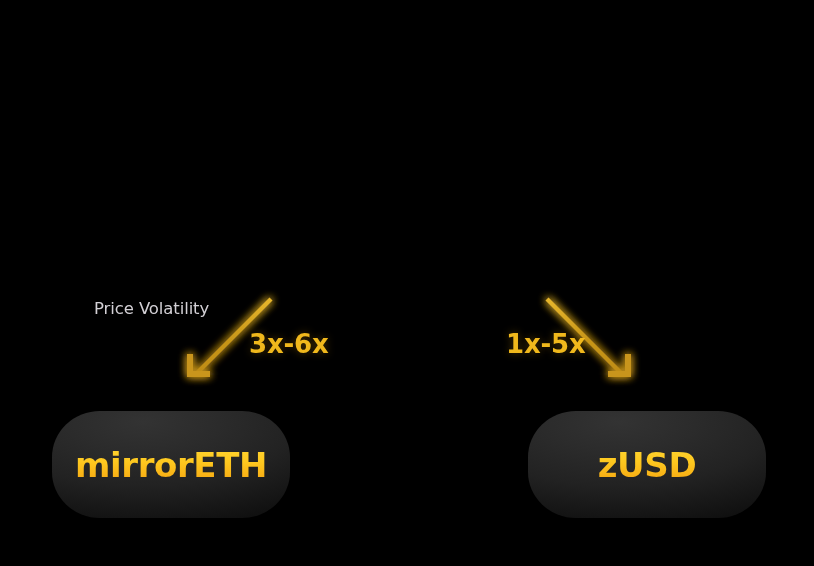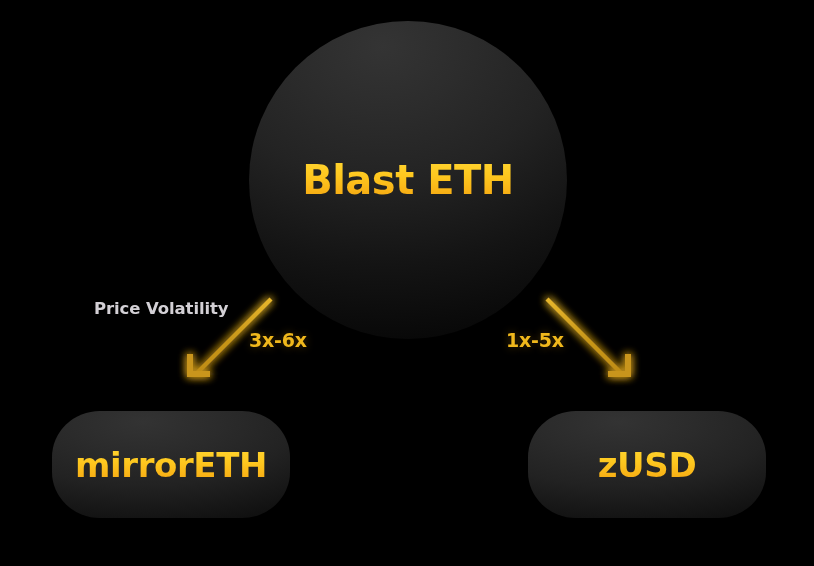--- a/index.html
+++ b/index.html
@@ -76,49 +76,46 @@
     top: 0;
     width: 814px;
     height: 566px;
     pointer-events: none;
   }
 
   
   .edge-name {
     position: absolute;
     font-size: 16.5px;
-    font-weight: 700;
+    font-weight: 400;
     color: #d3d0d5;
     white-space: nowrap;
     letter-spacing: -0.1px;
     text-align: center;
   }
   .edge-name.left  { left: 94px;  top: 299px; }
   .edge-name.right { left: 599px; top: 299px; }
 
   .edge-mult {
     position: absolute;
-    font-size: 19px;
+    font-size: 26px;
     font-weight: 700;
     color: #f0b81c;
     white-space: nowrap;
     letter-spacing: -0.2px;
     text-shadow: 0 0 9px rgba(240,170,20,0.32);
   }
   .edge-mult.left  { left: 249px; top: 329px; }
   .edge-mult.right { left: 506px; top: 329px; text-align: center; }
 </style>
 </head>
 <body>
 
 <div id="stage">
 
-  <div class="hub">
-    <span class="hub-label">Blast ETH</span>
-  </div>
 
   <svg class="arrows" viewBox="0 0 814 566">
     <defs>
       <linearGradient id="gradLeftArrow" x1="1" y1="0" x2="0" y2="1">
         <stop offset="0%" stop-color="#e7b62c"></stop>
         <stop offset="55%" stop-color="#c79619"></stop>
         <stop offset="100%" stop-color="#bf8c14"></stop>
       </linearGradient>
       <linearGradient id="gradRightArrow" x1="0" y1="0" x2="1" y2="1">
         <stop offset="0%" stop-color="#e7b62c"></stop>

